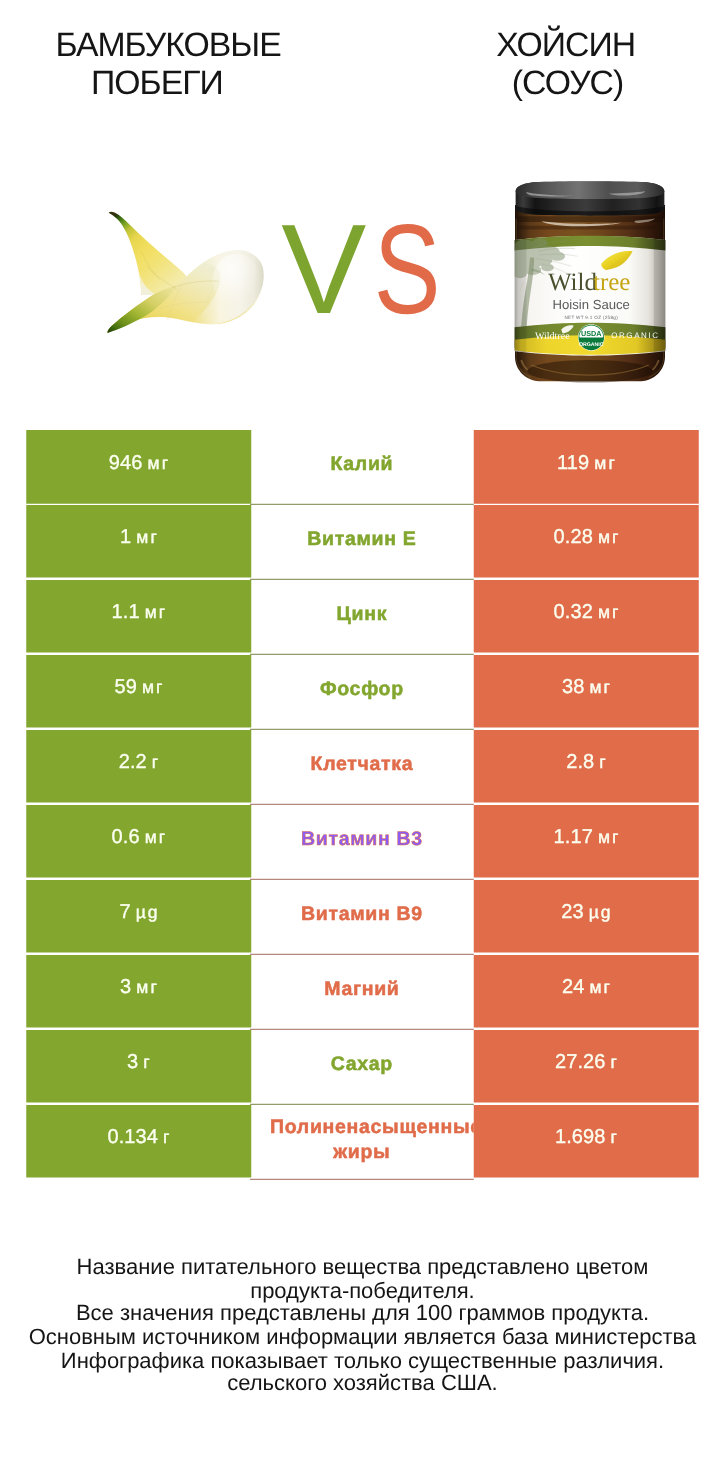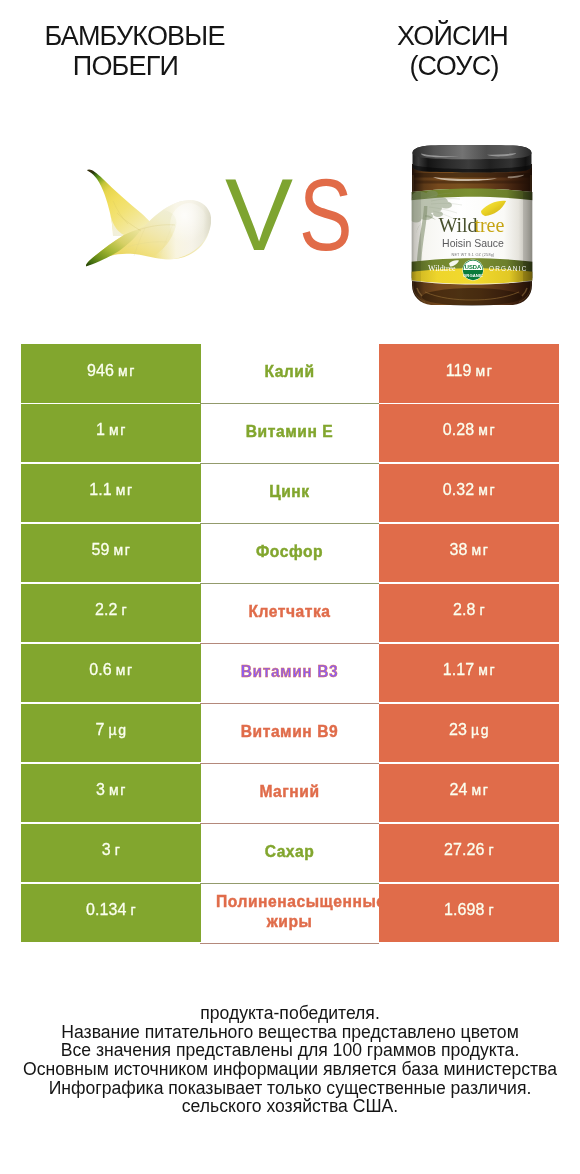--- a/index.html
+++ b/index.html
@@ -434,20 +434,20 @@
         </div>
     <div class="mborder" style="top:58.69px;background:#B4897B"></div>
     <div class="cellR">
           <span class="num">1.698</span>
           <span class="unit">г</span>
         </div>
   </div>
     </div>
 
   <div class="foot" id="ft">
+      <div>Название питательного вещества представлено цветом</div>
       <div>продукта-победителя.</div>
-      <div>Название питательного вещества представлено цветом</div>
       <div>Все значения представлены для 100 граммов продукта.</div>
       <div>Основным источником информации является база министерства</div>
       <div>Инфографика показывает только существенные различия.</div>
       <div>сельского хозяйства США.</div>
     </div>
 </div>
 
 </body></html>

